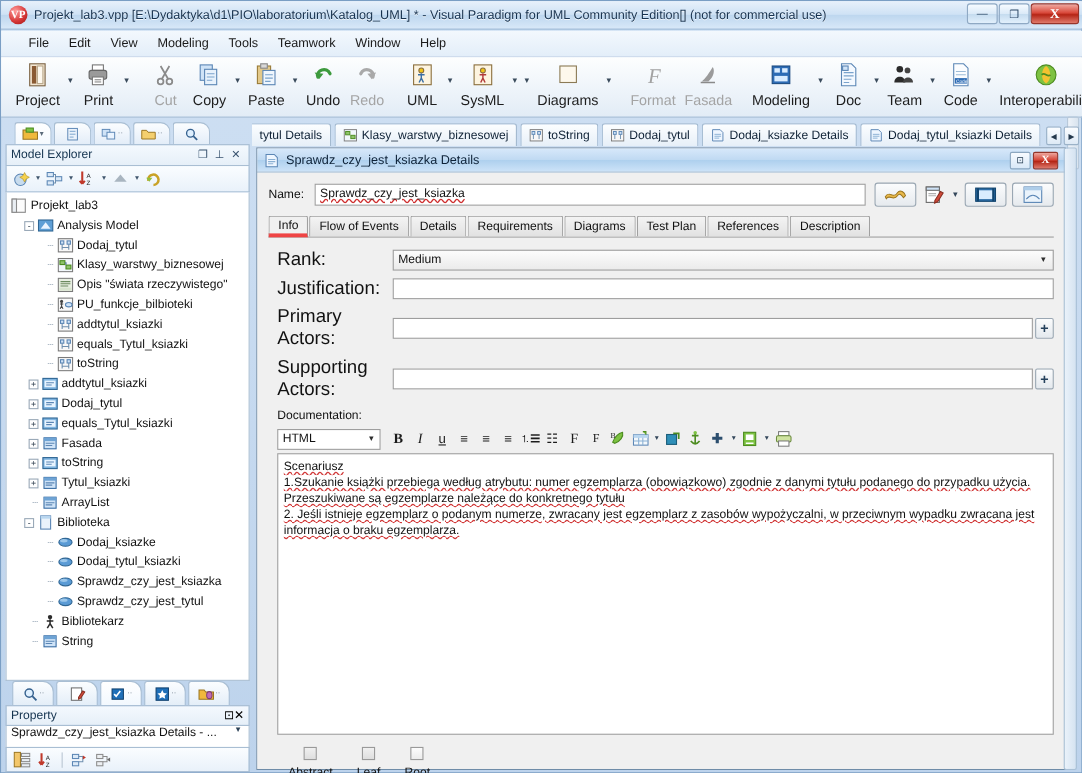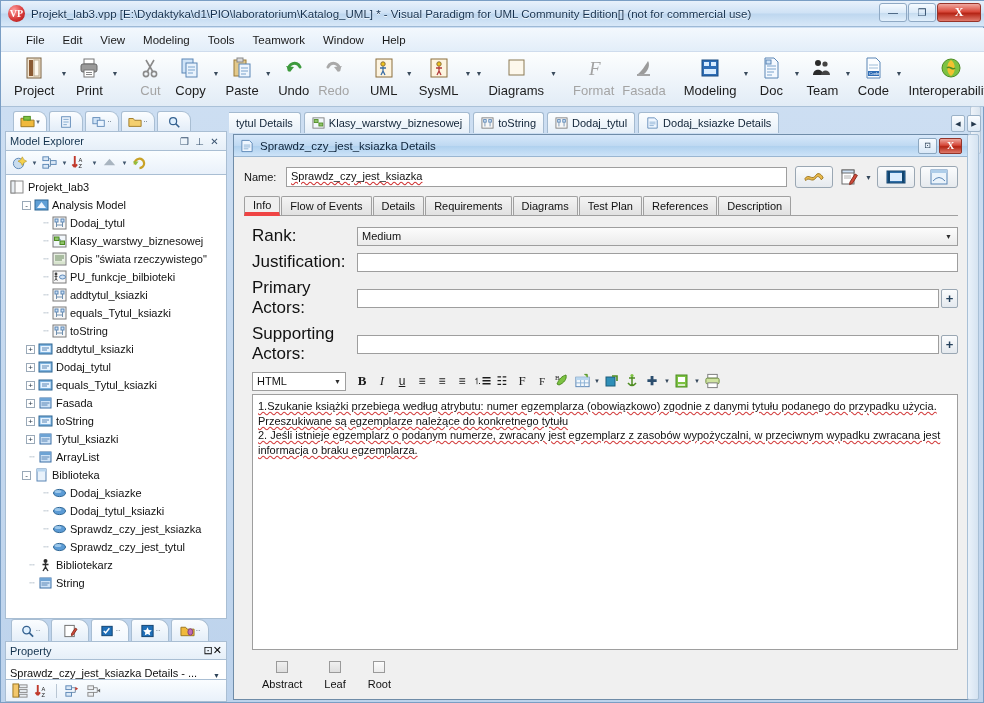--- a/index.html
+++ b/index.html
@@ -160,21 +160,21 @@
   .prtab.active { background: linear-gradient(180deg,#ffffff,#f2f8fe); }
   .prop-head {
     position: absolute; left: 0; top: 24px; width: 222px; height: 19px;
     background: linear-gradient(180deg,#f4f9fe,#e6eff8);
     border: 1px solid #a9bed3; display: flex; align-items: center; padding: 0 4px;
   }
   .prop-head .ttl { flex: 1; font-size: 11px; color: #13324e; }
   .prop-combo {
     position: absolute; left: 0; top: 43px; width: 222px; height: 20px;
     background: #fff; border: 1px solid #a9bed3; border-top: none;
-    display: flex; align-items: flex-end; padding-left: 4px; font-size: 11px; color: #111;
+    display: flex; align-items: flex-start; padding-left: 4px; font-size: 11px; color: #111;
   }
   .prop-combo .arr { margin-left: auto; margin-right: 6px; font-size: 7px; color: #2c4257; }
   .prop-toolbar {
     position: absolute; left: 0; top: 63px; width: 222px; height: 22px;
     background: linear-gradient(180deg,#fafdff,#e9f1fa);
     border: 1px solid #a9bed3; border-top: none;
     display: flex; align-items: center; padding-left: 4px; gap: 3px;
   }
 
   
@@ -1074,20 +1074,29 @@
     </div>
     <div class="dtab">
       <span>
         <svg width="13" height="12" viewBox="0 0 15 14">
             <path d="M2 1 h8 l3 3 v9 H2 Z" fill="#eef6ff" stroke="#5b86b5"></path>
             <path d="M4 6h7M4 8h7M4 10h5" stroke="#8ab0d3"></path>
           </svg>
       </span>
       <span>Dodaj_ksiazke Details</span>
     </div>
+    <div class="dtab">
+      <span>
+        <svg width="13" height="12" viewBox="0 0 15 14">
+            <path d="M2 1 h8 l3 3 v9 H2 Z" fill="#eef6ff" stroke="#5b86b5"></path>
+            <path d="M4 6h7M4 8h7M4 10h5" stroke="#8ab0d3"></path>
+          </svg>
+      </span>
+      <span>Dodaj_tytul_ksiazki Details</span>
+    </div>
     <div class="dtnav">
       <div class="nb">◀</div>
       <div class="nb">▶</div>
     </div>
   </div>
 
   <div class="details">
 
     <div class="dwin-title">
       <span class="ic">
@@ -1170,20 +1179,21 @@
           <div class="finput"></div>
           <div class="fplus">+</div>
         </div>
 
         <div class="frow">
           <span class="flbl">Supporting Actors:</span>
           <div class="finput"></div>
           <div class="fplus">+</div>
         </div>
 
+        <div class="doclabel">Documentation:</div>
 
         <div class="editor-toolbar">
           <div class="fmtsel">
             <span>HTML</span>
             <span class="ar">▼</span>
           </div>
           <div class="etb bold">B</div>
           <div class="etb ital">I</div>
           <div class="etb undl">u</div>
           <div class="etb">≡</div>
@@ -1233,20 +1243,21 @@
           <div class="etb">
             <svg width="17" height="16" viewBox="0 0 18 16">
                 <rect x="4" y="1" width="10" height="4" fill="#fff" stroke="#7a7a7a"></rect>
                 <rect x="2" y="5" width="14" height="6" rx="1.5" fill="#cfe3a0" stroke="#6b8a3f"></rect>
                 <rect x="4" y="10" width="10" height="5" fill="#fff" stroke="#7a7a7a"></rect>
               </svg>
           </div>
         </div>
 
         <div class="doctext">
+          <div class="squig">Scenariusz</div>
           <div class="squig">1.Szukanie książki przebiega według atrybutu:  numer egzemplarza (obowiązkowo) zgodnie z danymi tytułu podanego do przypadku użycia. Przeszukiwane są egzemplarze należące do konkretnego tytułu</div>
           <div class="squig">2. Jeśli istnieje egzemplarz o podanym numerze, zwracany jest egzemplarz z zasobów wypożyczalni, w przeciwnym wypadku zwracana jest informacja o braku egzemplarza.</div>
         </div>
 
         <div class="checkrow">
           <label class="chk">
             <span class="chkbox dis"></span>
             <span>Abstract</span>
           </label>
           <label class="chk">

